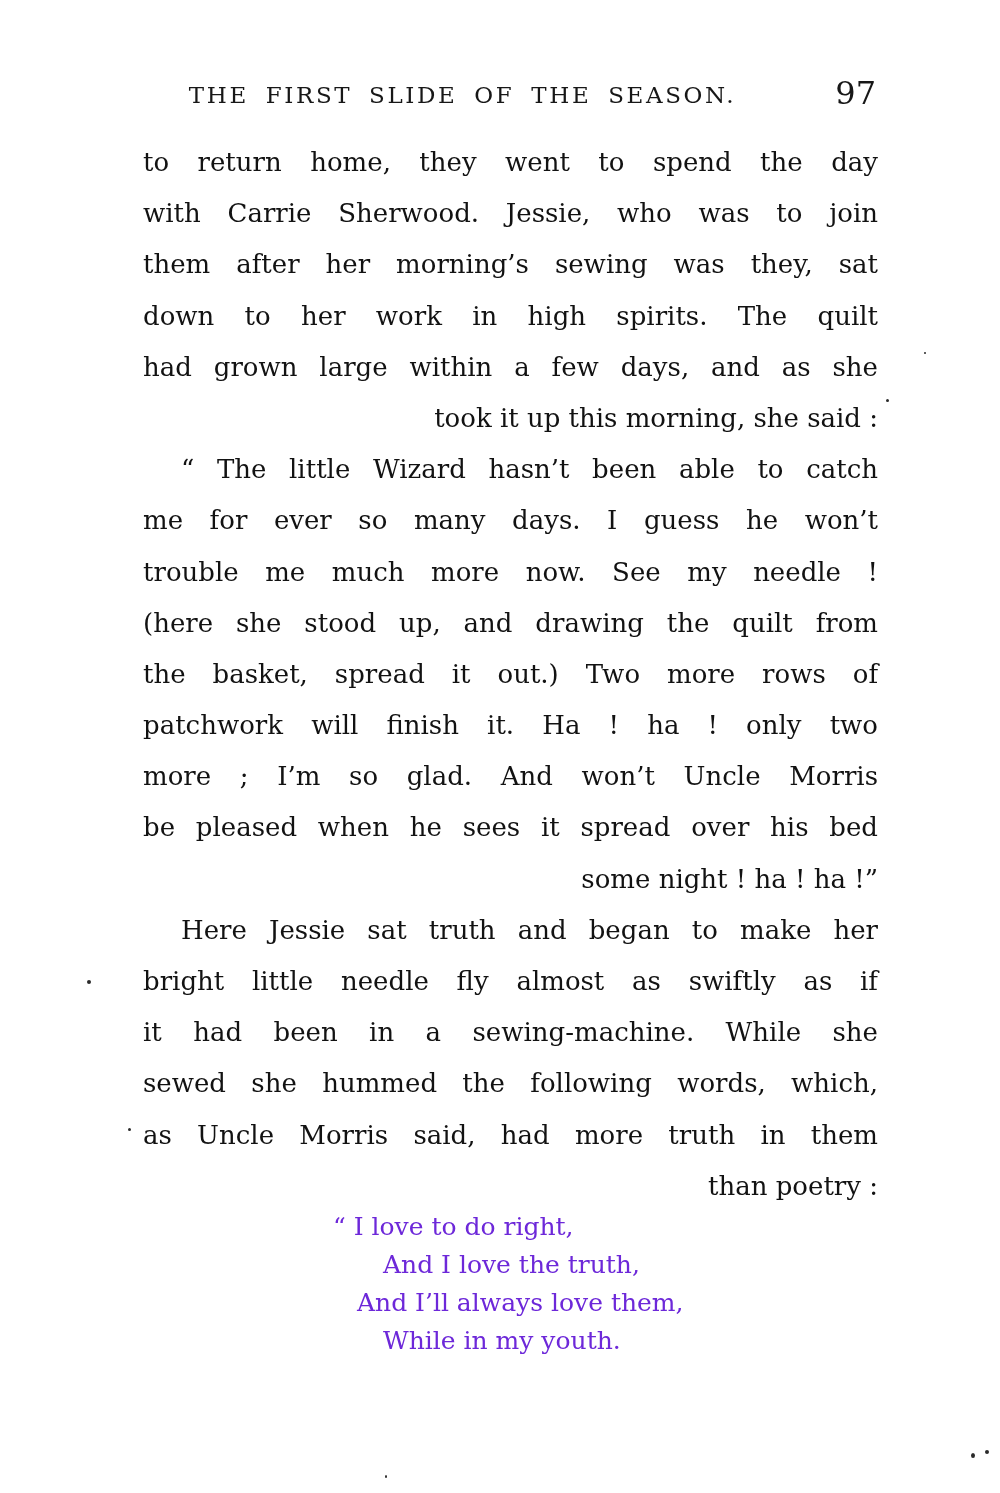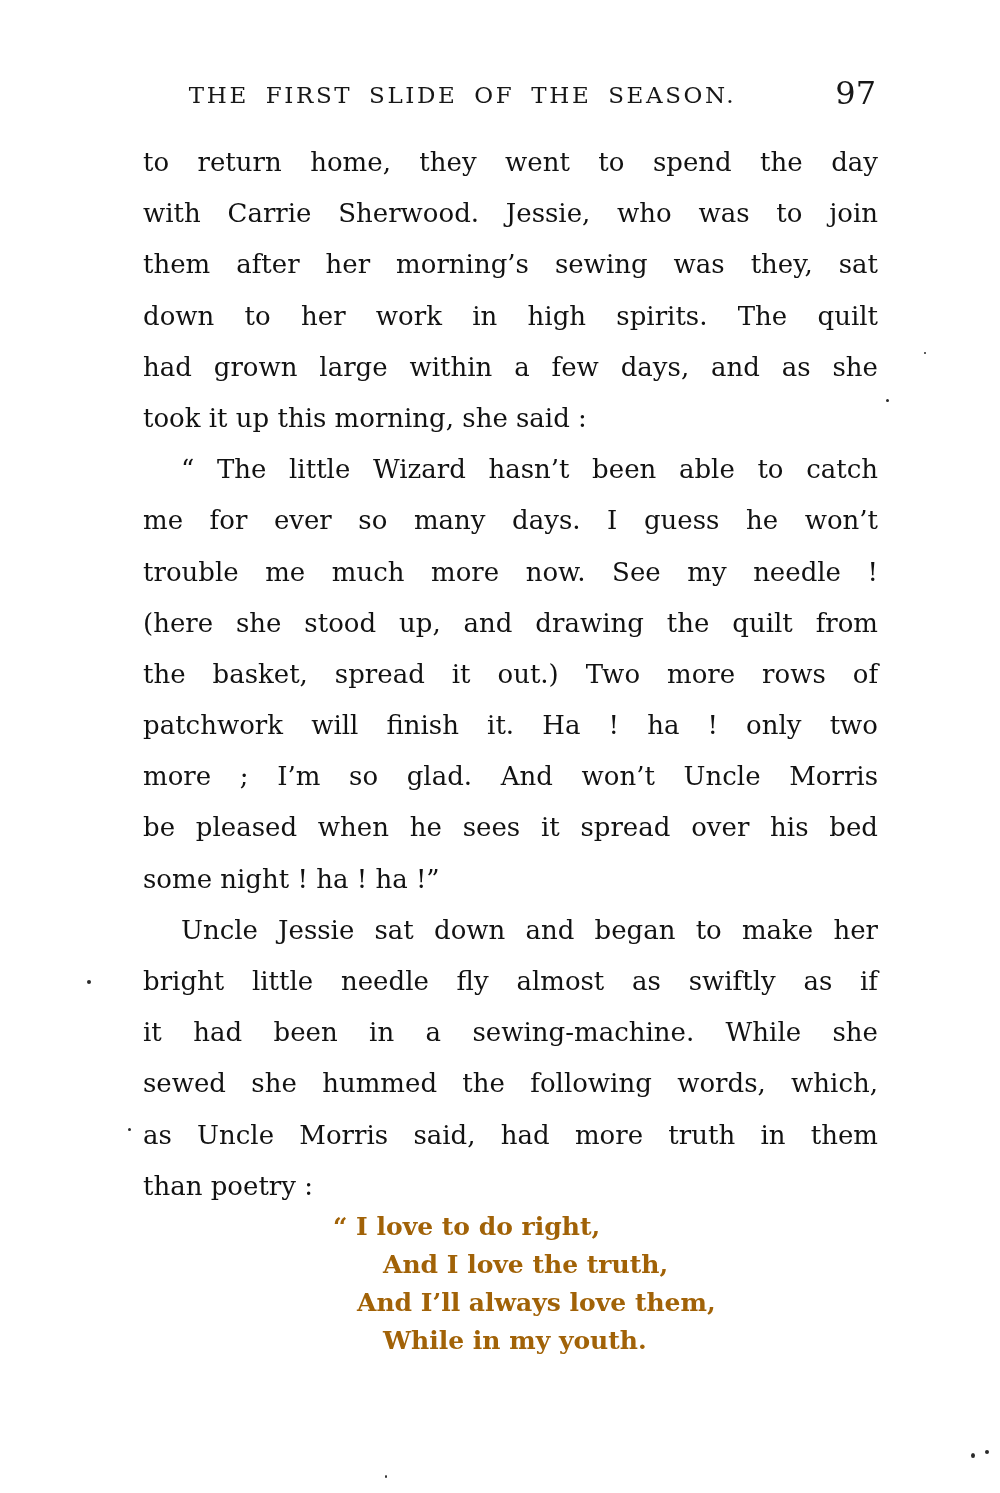--- a/index.html
+++ b/index.html
@@ -50,40 +50,40 @@
     left: 143px;
     top: 137px;
     width: 735px;
     font-size: 26px;
     line-height: 51.2px;
     color: #121212;
   }
   .line {
     height: 51.2px;
     white-space: nowrap;
-    text-align: left;
+    text-align: right;
   }
   .line.justified {
     white-space: normal;
     text-align: justify;
     text-align-last: justify;
   }
   .line.indent {
     text-indent: 38px;
   }
   
   .poem {
     position: absolute;
     left: 143px;
     top: 1208px;
     width: 735px;
     font-size: 25px;
     line-height: 38px;
-    font-weight: bold;
-    color: #a16207;
+    font-weight: normal;
+    color: #6d28d9;
   }
   .poem-line { white-space: nowrap; }
   .pi-0 { margin-left: 190px; }
   .pi-1 { margin-left: 214px; }
   .pi-2 { margin-left: 240px; }
   
   .speck {
     position: absolute;
     background: #2a2a2a;
     border-radius: 50%;
@@ -108,21 +108,21 @@
       <div class="line">took it up this morning, she said :</div>
       <div class="line justified indent">“ The little Wizard hasn’t been able to catch</div>
       <div class="line justified">me for ever so many days.  I guess he won’t</div>
       <div class="line justified">trouble me much more now.  See my needle !</div>
       <div class="line justified">(here she stood up, and drawing the quilt from</div>
       <div class="line justified">the basket, spread it out.)  Two more rows of</div>
       <div class="line justified">patchwork will finish it.  Ha !  ha !  only two</div>
       <div class="line justified">more ; I’m so glad.  And won’t Uncle Morris</div>
       <div class="line justified">be pleased when he sees it spread over his bed</div>
       <div class="line">some night !  ha !  ha !”</div>
-      <div class="line justified indent">Uncle Jessie sat down and began to make her</div>
+      <div class="line justified indent">Here Jessie sat truth and began to make her</div>
       <div class="line justified">bright little needle fly almost as swiftly as if</div>
       <div class="line justified">it had been in a sewing-machine.  While she</div>
       <div class="line justified">sewed she hummed the following words, which,</div>
       <div class="line justified">as Uncle Morris said, had more truth in them</div>
       <div class="line">than poetry :</div>
     </div>
 
   <div class="poem" id="poem">
       <div class="poem-line pi-0">“ I love to do right,</div>
       <div class="poem-line pi-2">And I love the truth,</div>

